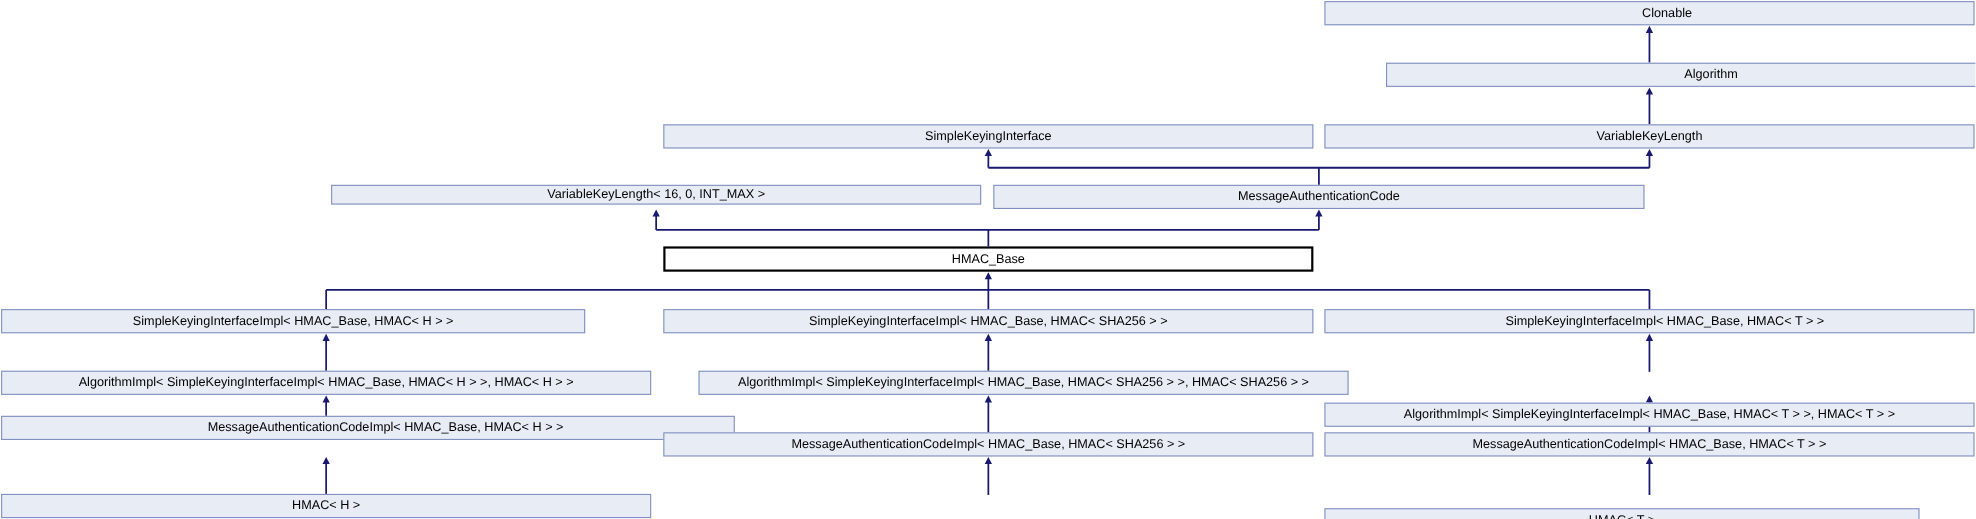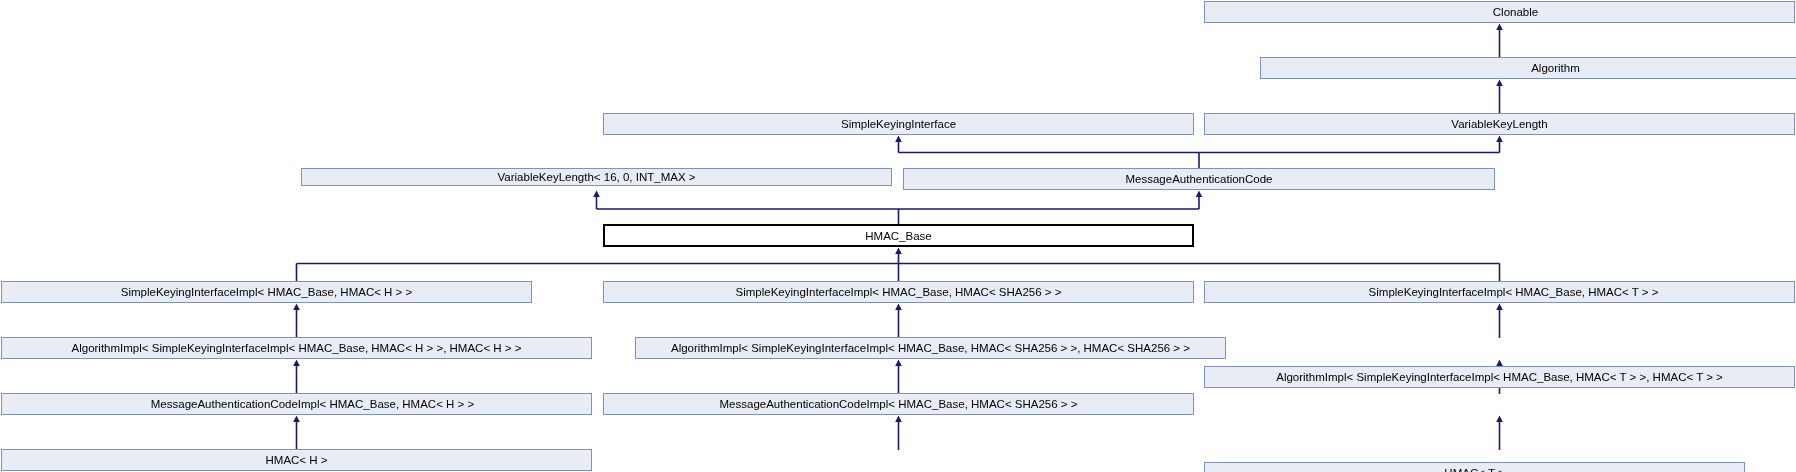--- a/index.html
+++ b/index.html
@@ -89,18 +89,19 @@
   <div class="node" style="left:1204px; top:113px; width:591px; height:22px;">VariableKeyLength</div>
   <div class="node" style="left:301px;  top:168px; width:591px; height:18px;">VariableKeyLength&lt; 16, 0, INT_MAX &gt;</div>
   <div class="node" style="left:903px;  top:168px; width:592px; height:22px;">MessageAuthenticationCode</div>
   <div class="node current" style="left:603px; top:224px; width:591px; height:23px;">HMAC_Base</div>
   <div class="node" style="left:1px;    top:281px; width:531px; height:22px;">SimpleKeyingInterfaceImpl&lt; HMAC_Base, HMAC&lt; H &gt; &gt;</div>
   <div class="node" style="left:603px;  top:281px; width:591px; height:22px;">SimpleKeyingInterfaceImpl&lt; HMAC_Base, HMAC&lt; SHA256 &gt; &gt;</div>
   <div class="node" style="left:1204px; top:281px; width:591px; height:22px;padding-left:28px;">SimpleKeyingInterfaceImpl&lt; HMAC_Base, HMAC&lt; T &gt; &gt;</div>
   <div class="node" style="left:1px;    top:337px; width:591px; height:22px;">AlgorithmImpl&lt; SimpleKeyingInterfaceImpl&lt; HMAC_Base, HMAC&lt; H &gt; &gt;, HMAC&lt; H &gt; &gt;</div>
   <div class="node" style="left:635px;  top:337px; width:591px; height:22px;">AlgorithmImpl&lt; SimpleKeyingInterfaceImpl&lt; HMAC_Base, HMAC&lt; SHA256 &gt; &gt;, HMAC&lt; SHA256 &gt; &gt;</div>
   <div class="node" style="left:1204px; top:337px; width:591px; height:22px;margin-top:29px;">AlgorithmImpl&lt; SimpleKeyingInterfaceImpl&lt; HMAC_Base, HMAC&lt; T &gt; &gt;, HMAC&lt; T &gt; &gt;</div>
-  <div class="node" style="left:1px;    top:393px; width:591px; height:22px;padding-left:32px;">MessageAuthenticationCodeImpl&lt; HMAC_Base, HMAC&lt; H &gt; &gt;</div>
+  <div class="node" style="left:1px;    top:378px; width:667px; height:22px;padding-left:32px;">MessageAuthenticationCodeImpl&lt; HMAC_Base, HMAC&lt; H &gt; &gt;</div>
   <div class="node" style="left:603px;  top:393px; width:591px; height:22px;">MessageAuthenticationCodeImpl&lt; HMAC_Base, HMAC&lt; SHA256 &gt; &gt;</div>
+  <div class="node" style="left:1204px; top:393px; width:591px; height:22px;">MessageAuthenticationCodeImpl&lt; HMAC_Base, HMAC&lt; T &gt; &gt;</div>
   <div class="node" style="left:1px;    top:449px; width:591px; height:22px;">HMAC&lt; H &gt;</div>
   <div class="node" style="left:1204px; top:462px; width:541px; height:22px;">HMAC&lt; T &gt;</div>
 
 </div>
 
 </body></html>

